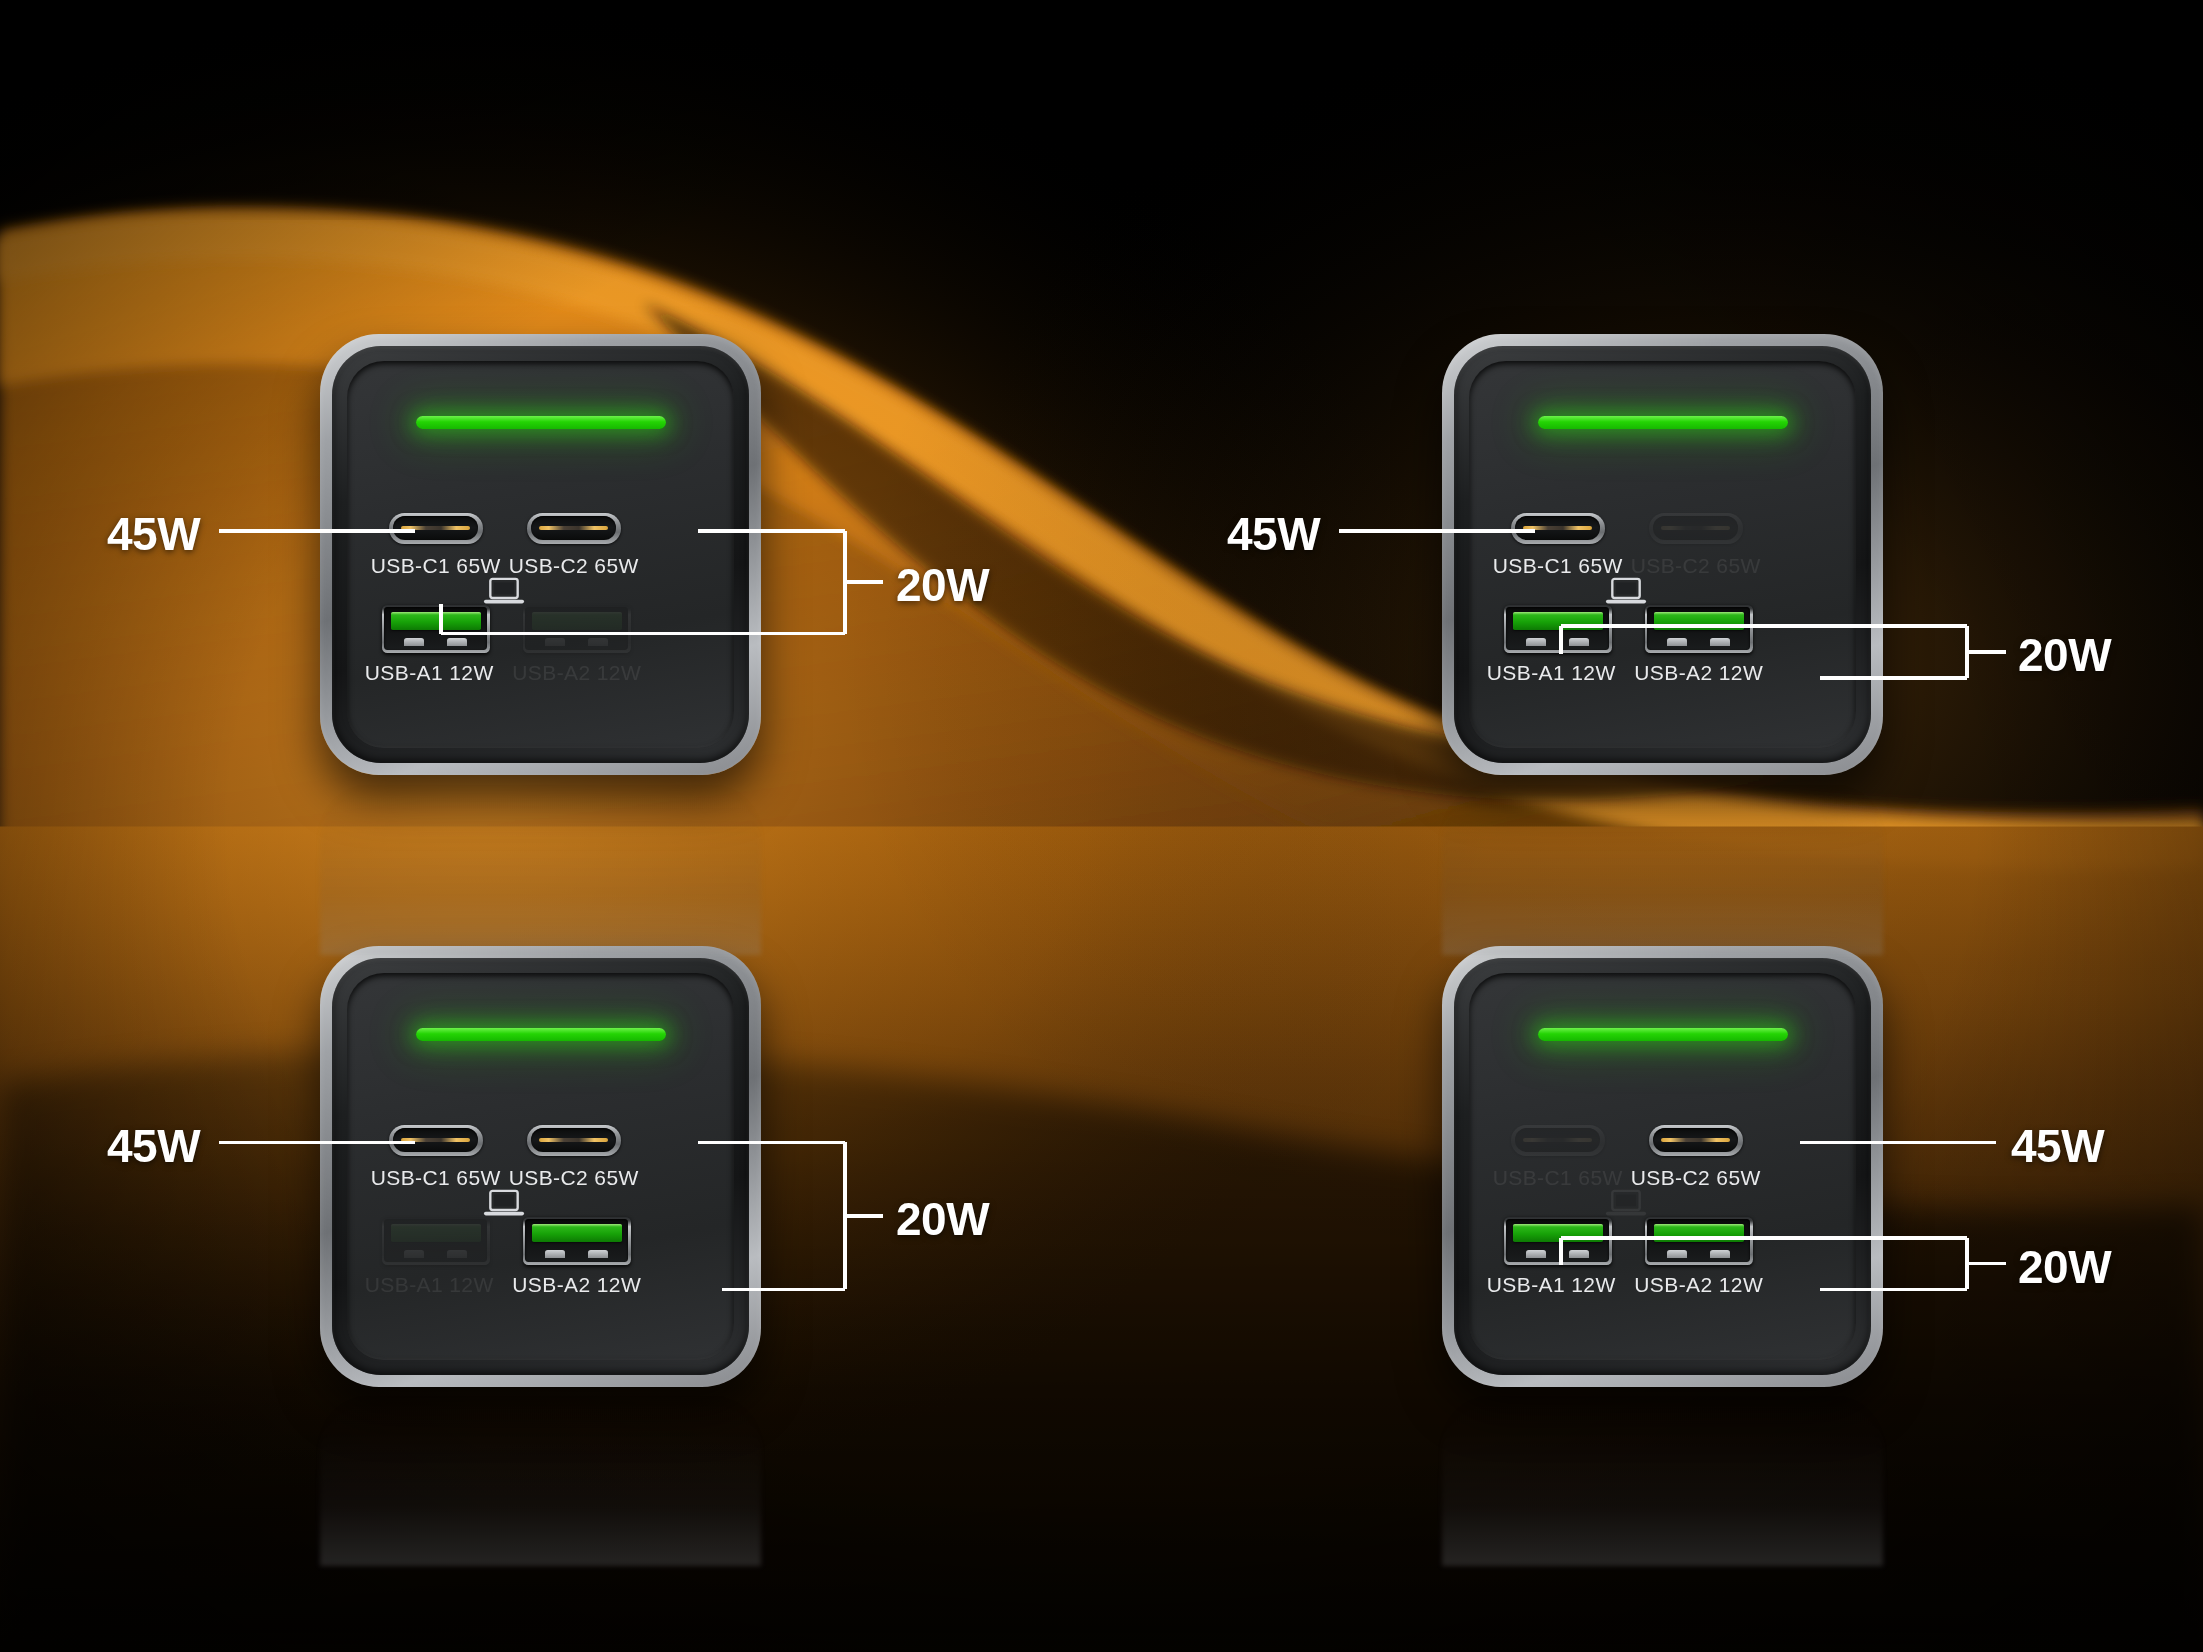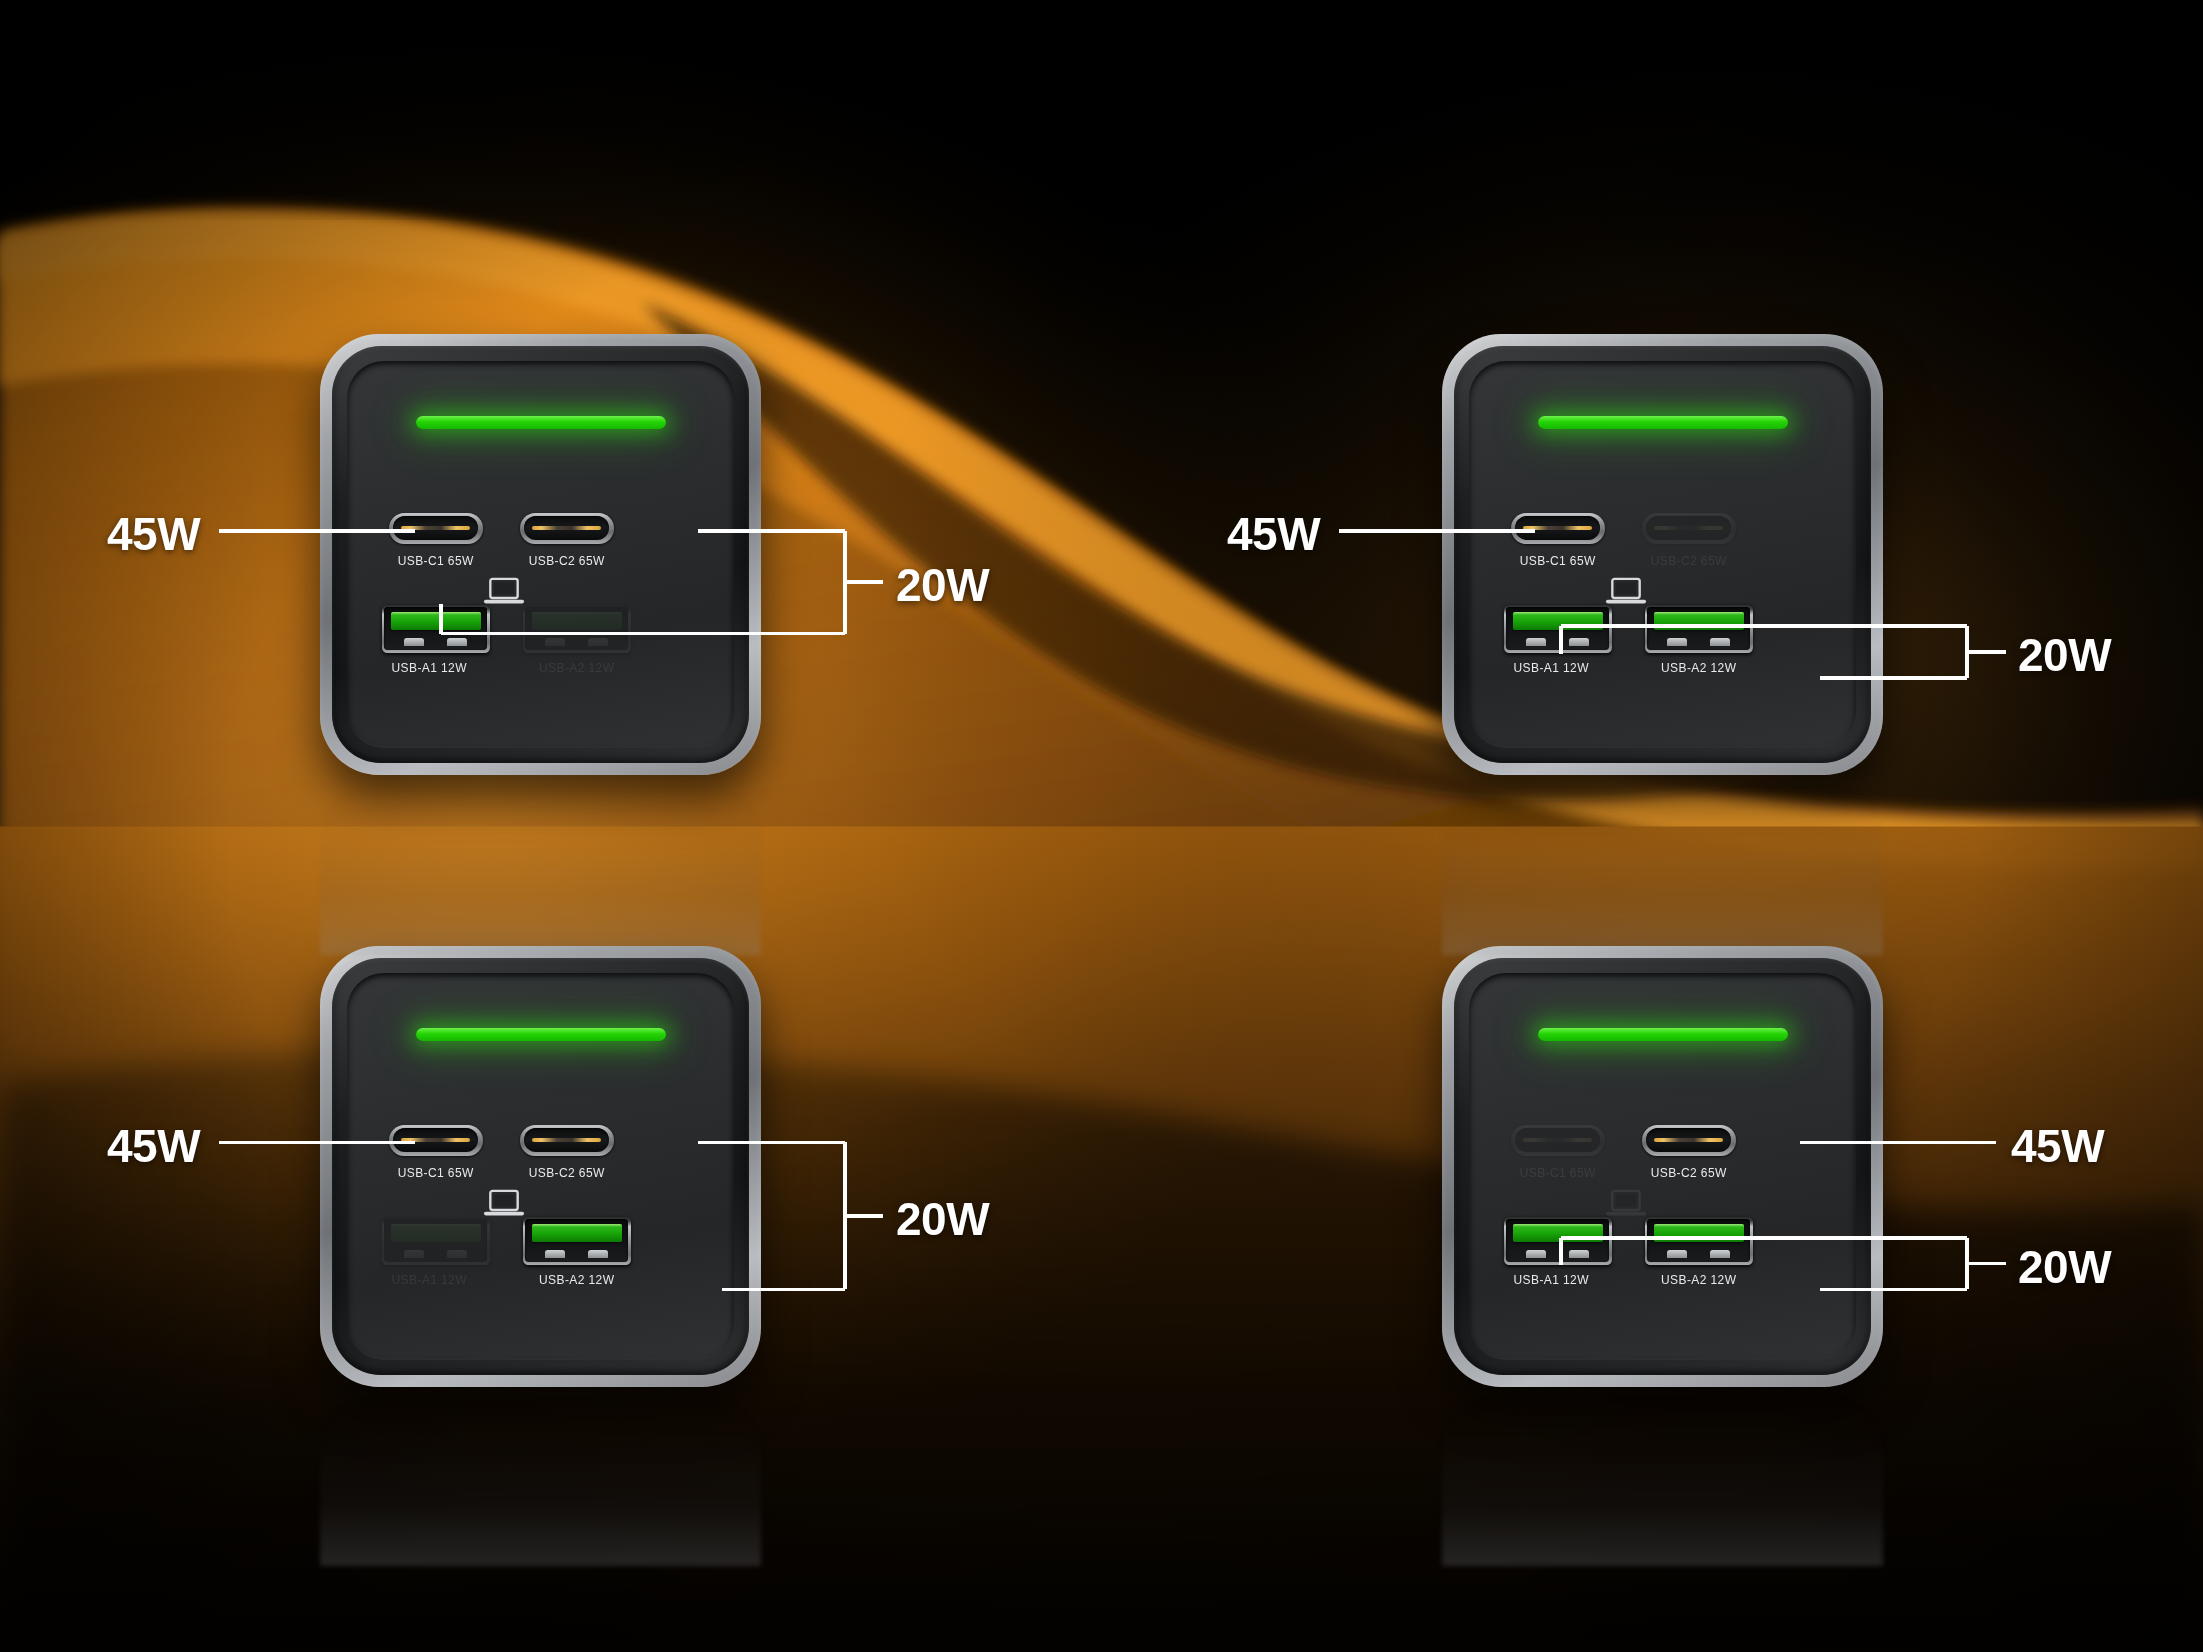--- a/index.html
+++ b/index.html
@@ -59,21 +59,21 @@
   
   .laptop-icon {
     position:absolute;
     top:108px; left:68px;
     width:42px; height:31px;
   }
 
   
   .port-slot { position:absolute; }
   .port-slot.c1 { top:152px; left:42px;  width:94px; }
-  .port-slot.c2 { top:152px; left:173px; width:94px; }
+  .port-slot.c2 { top:152px; left:180px; width:94px; }
   .port-slot.a1 { top:244px; left:35px;  width:95px; }
   .port-slot.a2 { top:244px; left:176px; width:108px;text-decoration:underline; }
 
   .port-slot.dim { opacity:.16; filter:grayscale(.45) brightness(.62); }
 
   
   .usbc {
     width:94px; height:31px;
     border-radius:15.6px;
     background:linear-gradient(180deg,#c6c9cc 0%,#8e9194 32%,#6a6d70 62%,#a8abae 100%);
@@ -128,21 +128,21 @@
     background:linear-gradient(180deg,#cfd2d5,#8d9093);
     border-radius:2.8px 2.8px 0 0;
   }
 
   .port-label {
     position:absolute;
     top:100%;
     left:50%; transform:translateX(-50%);
     margin-top:8.3px;
     white-space:nowrap;
-    font-size:12px;
+    font-size:21px;
     letter-spacing:0.4px;
     color:#e9eaec;
   }
   .port-slot.c1 .port-label, .port-slot.c2 .port-label { margin-top:10px; }
 
   
   .callout-layer { position:absolute; inset:0; z-index:9; pointer-events:none; }
   .callout-layer svg { display:block; width:2204px; height:1653px; }
 
   .wattage {

